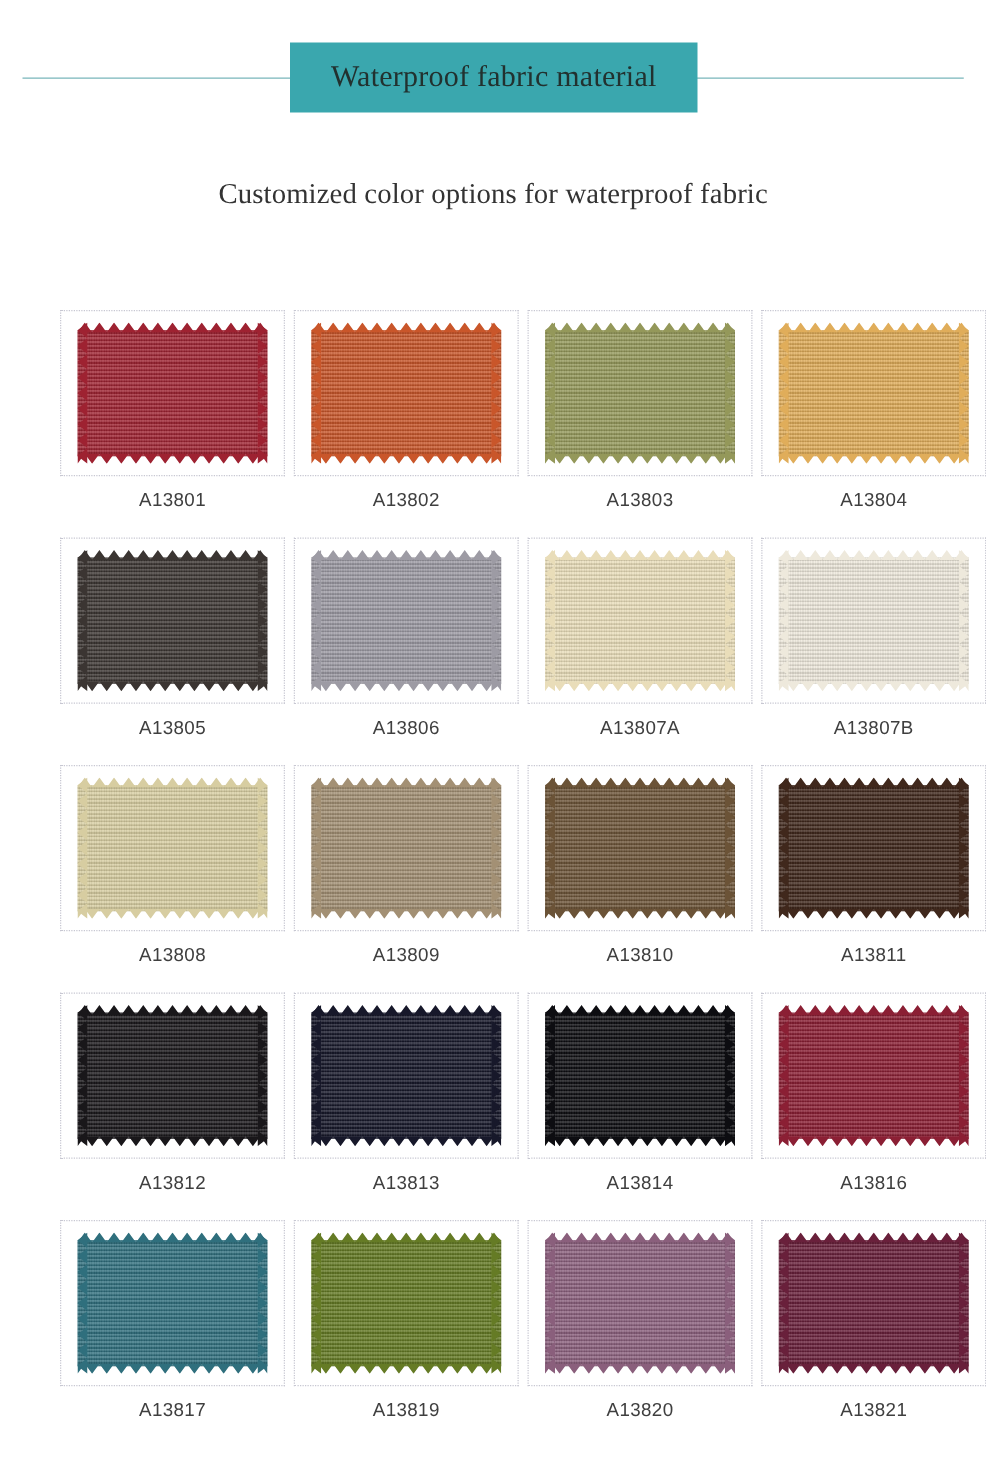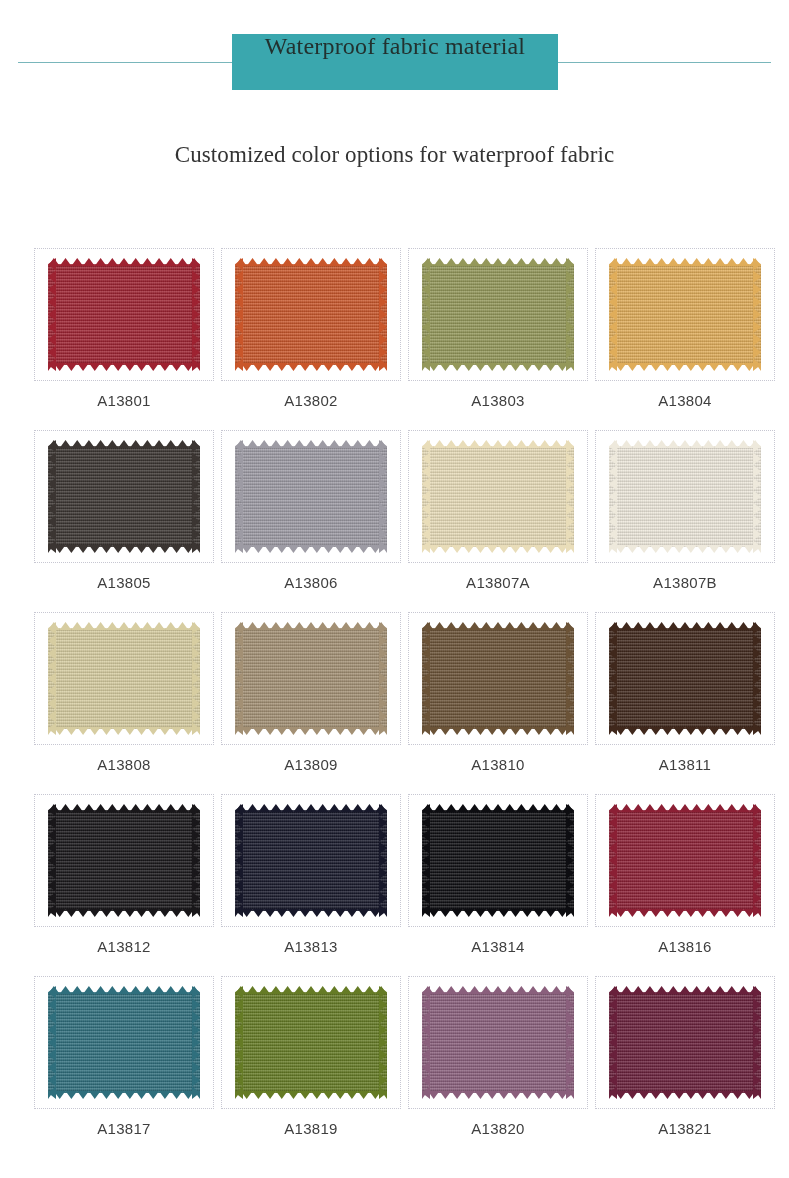--- a/index.html
+++ b/index.html
@@ -31,21 +31,21 @@
     background: #79b6bb;
   }
   .header-badge {
     position: absolute;
     top: 34px;
     left: 232px;
     width: 326px;
     height: 56px;
     background: #3aa7ae;
     display: flex;
-    align-items: flex-start;
+    align-items: center;
     justify-content: center;
     box-sizing: border-box;
   }
   .header-badge-text {
     font-family: "Liberation Serif", "DejaVu Serif", serif;
     font-size: 24px;
     color: #22312f;
     letter-spacing: .2px;
     line-height: 1;
     white-space: nowrap;
@@ -65,22 +65,22 @@
   .grid {
     margin: 0;
     padding: 0 0 0 0;
     position: absolute;
     top: 248px;
     left: 0;
     width: 789px;
   }
   .grid-row {
     display: flex;
-    justify-content: flex-start;
-    padding-left: 34px;
+    justify-content: space-between;
+    padding-left: 48px;
     margin-bottom: 0;
     height: 182px;
   }
   .cell {
     width: 180px;
     margin-right: 7px;
     display: flex;
     flex-direction: column;
     align-items: center;
   }

